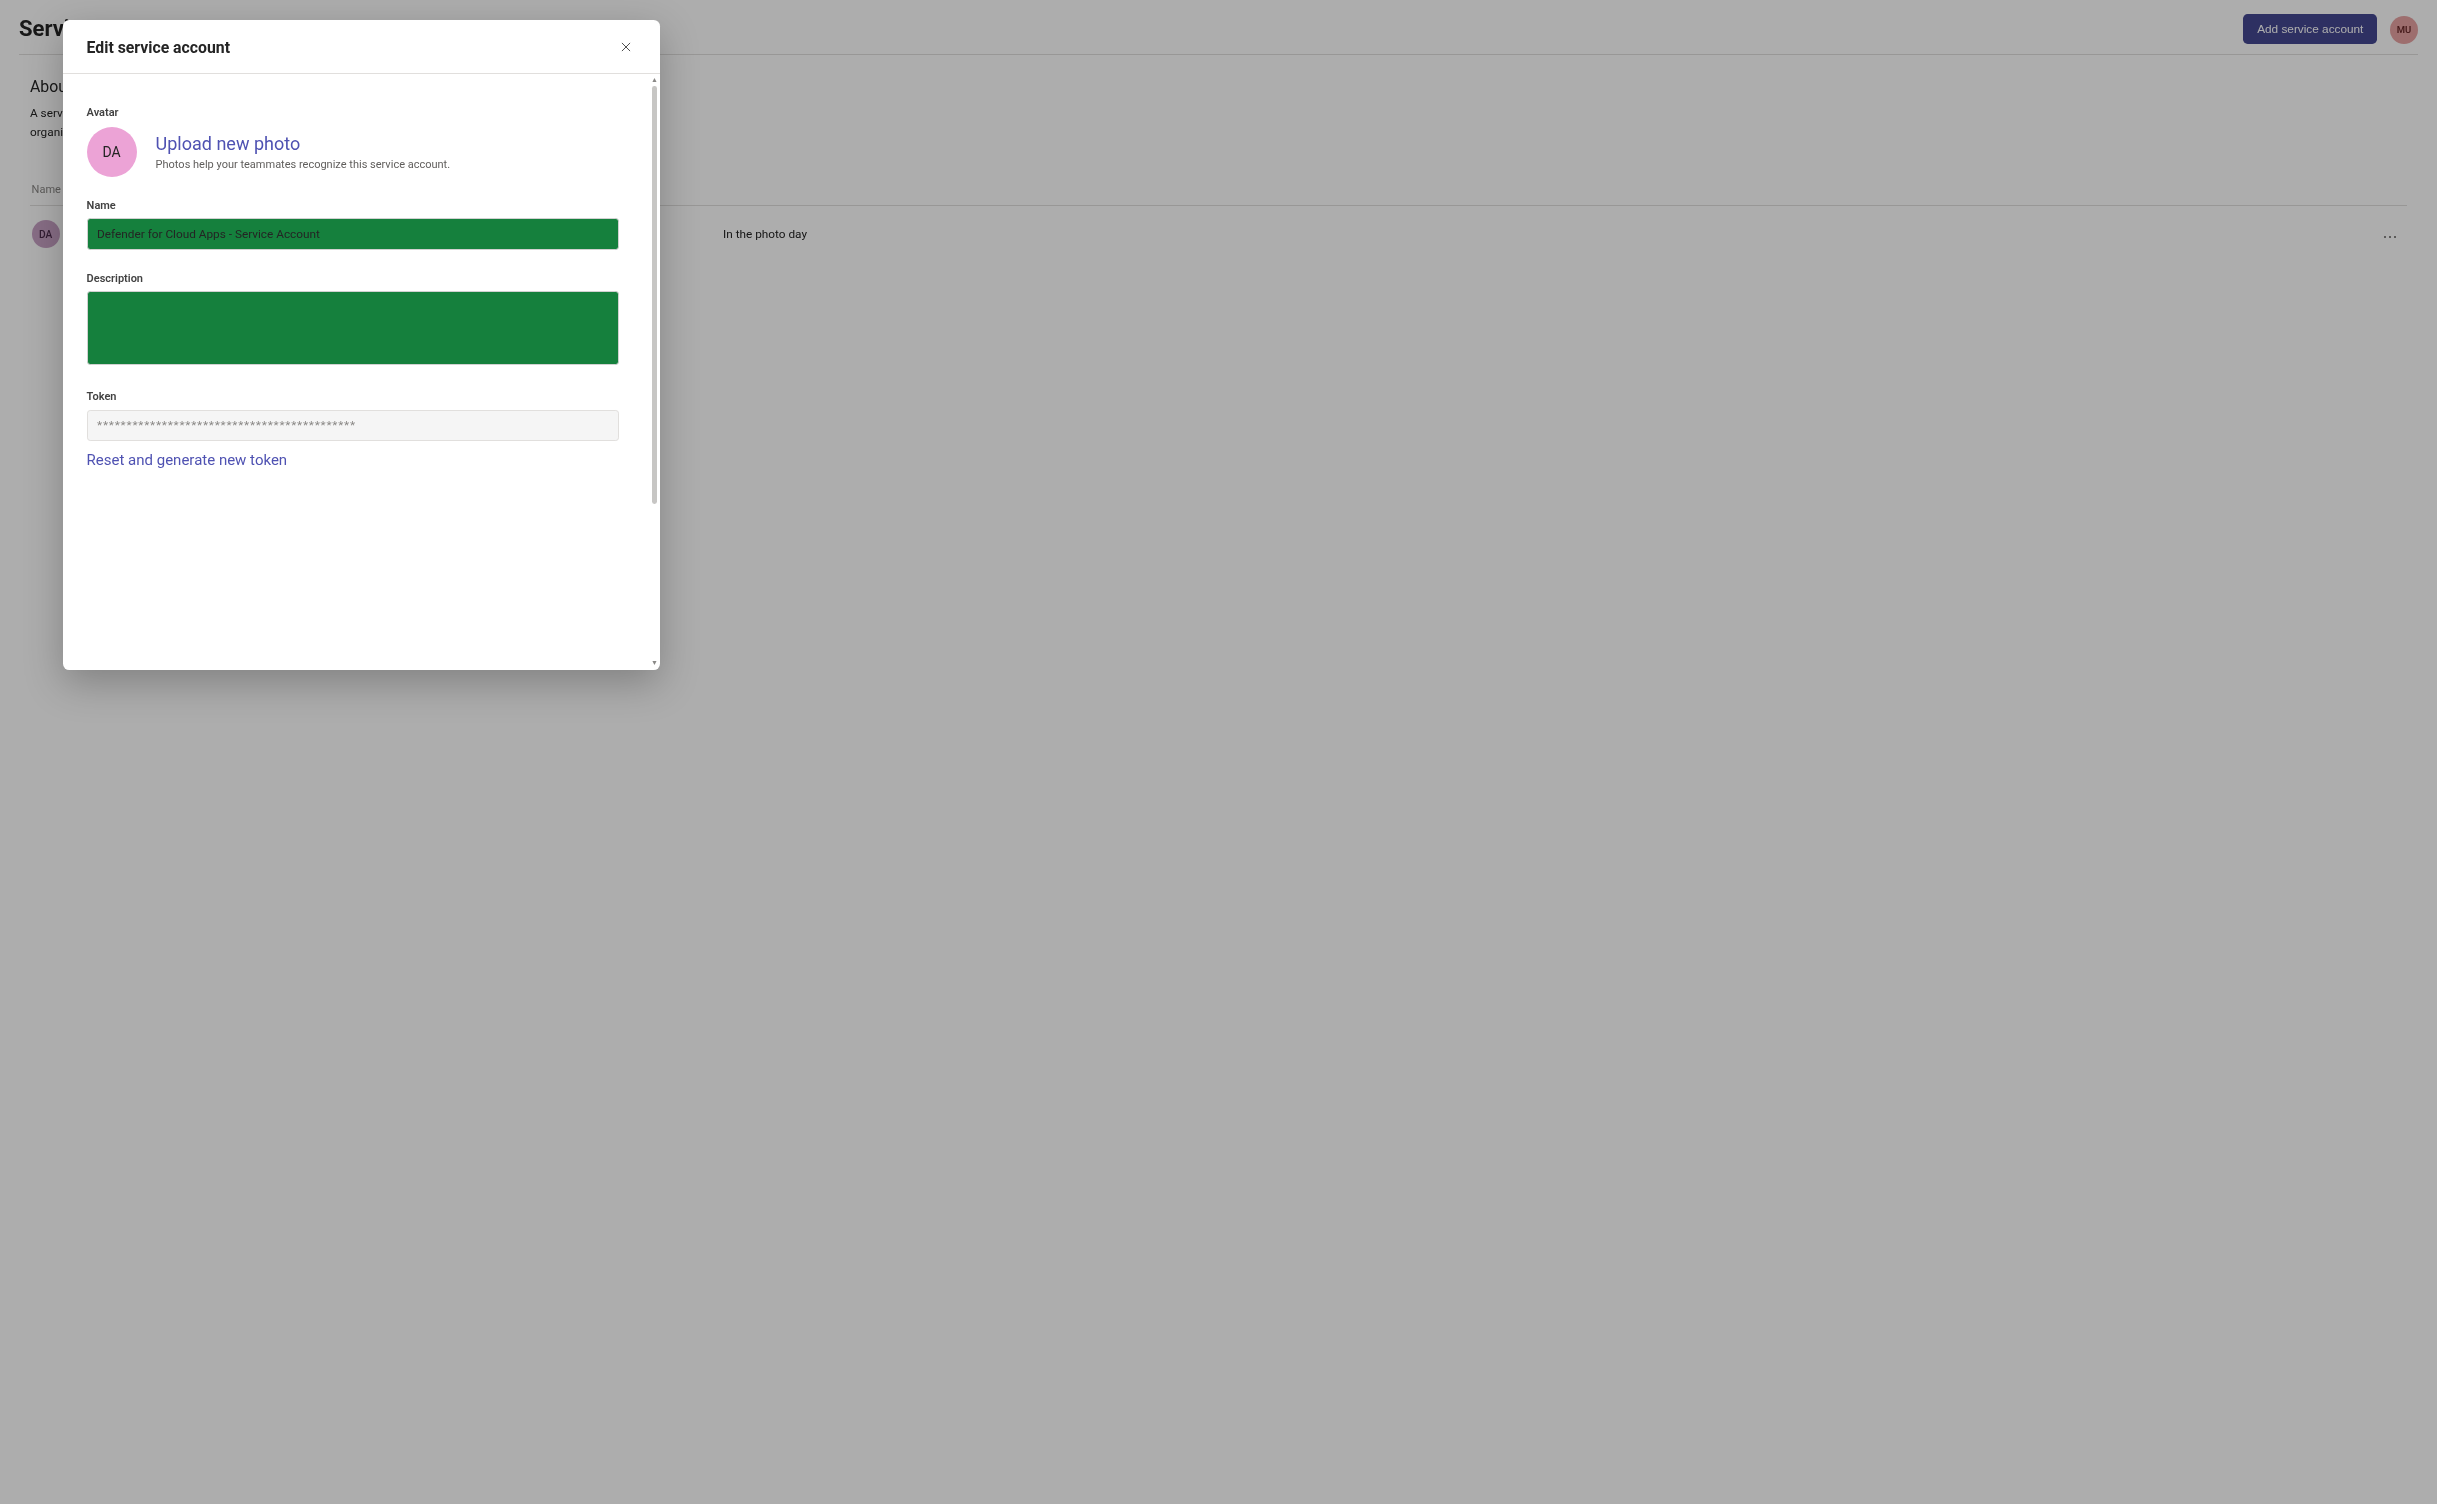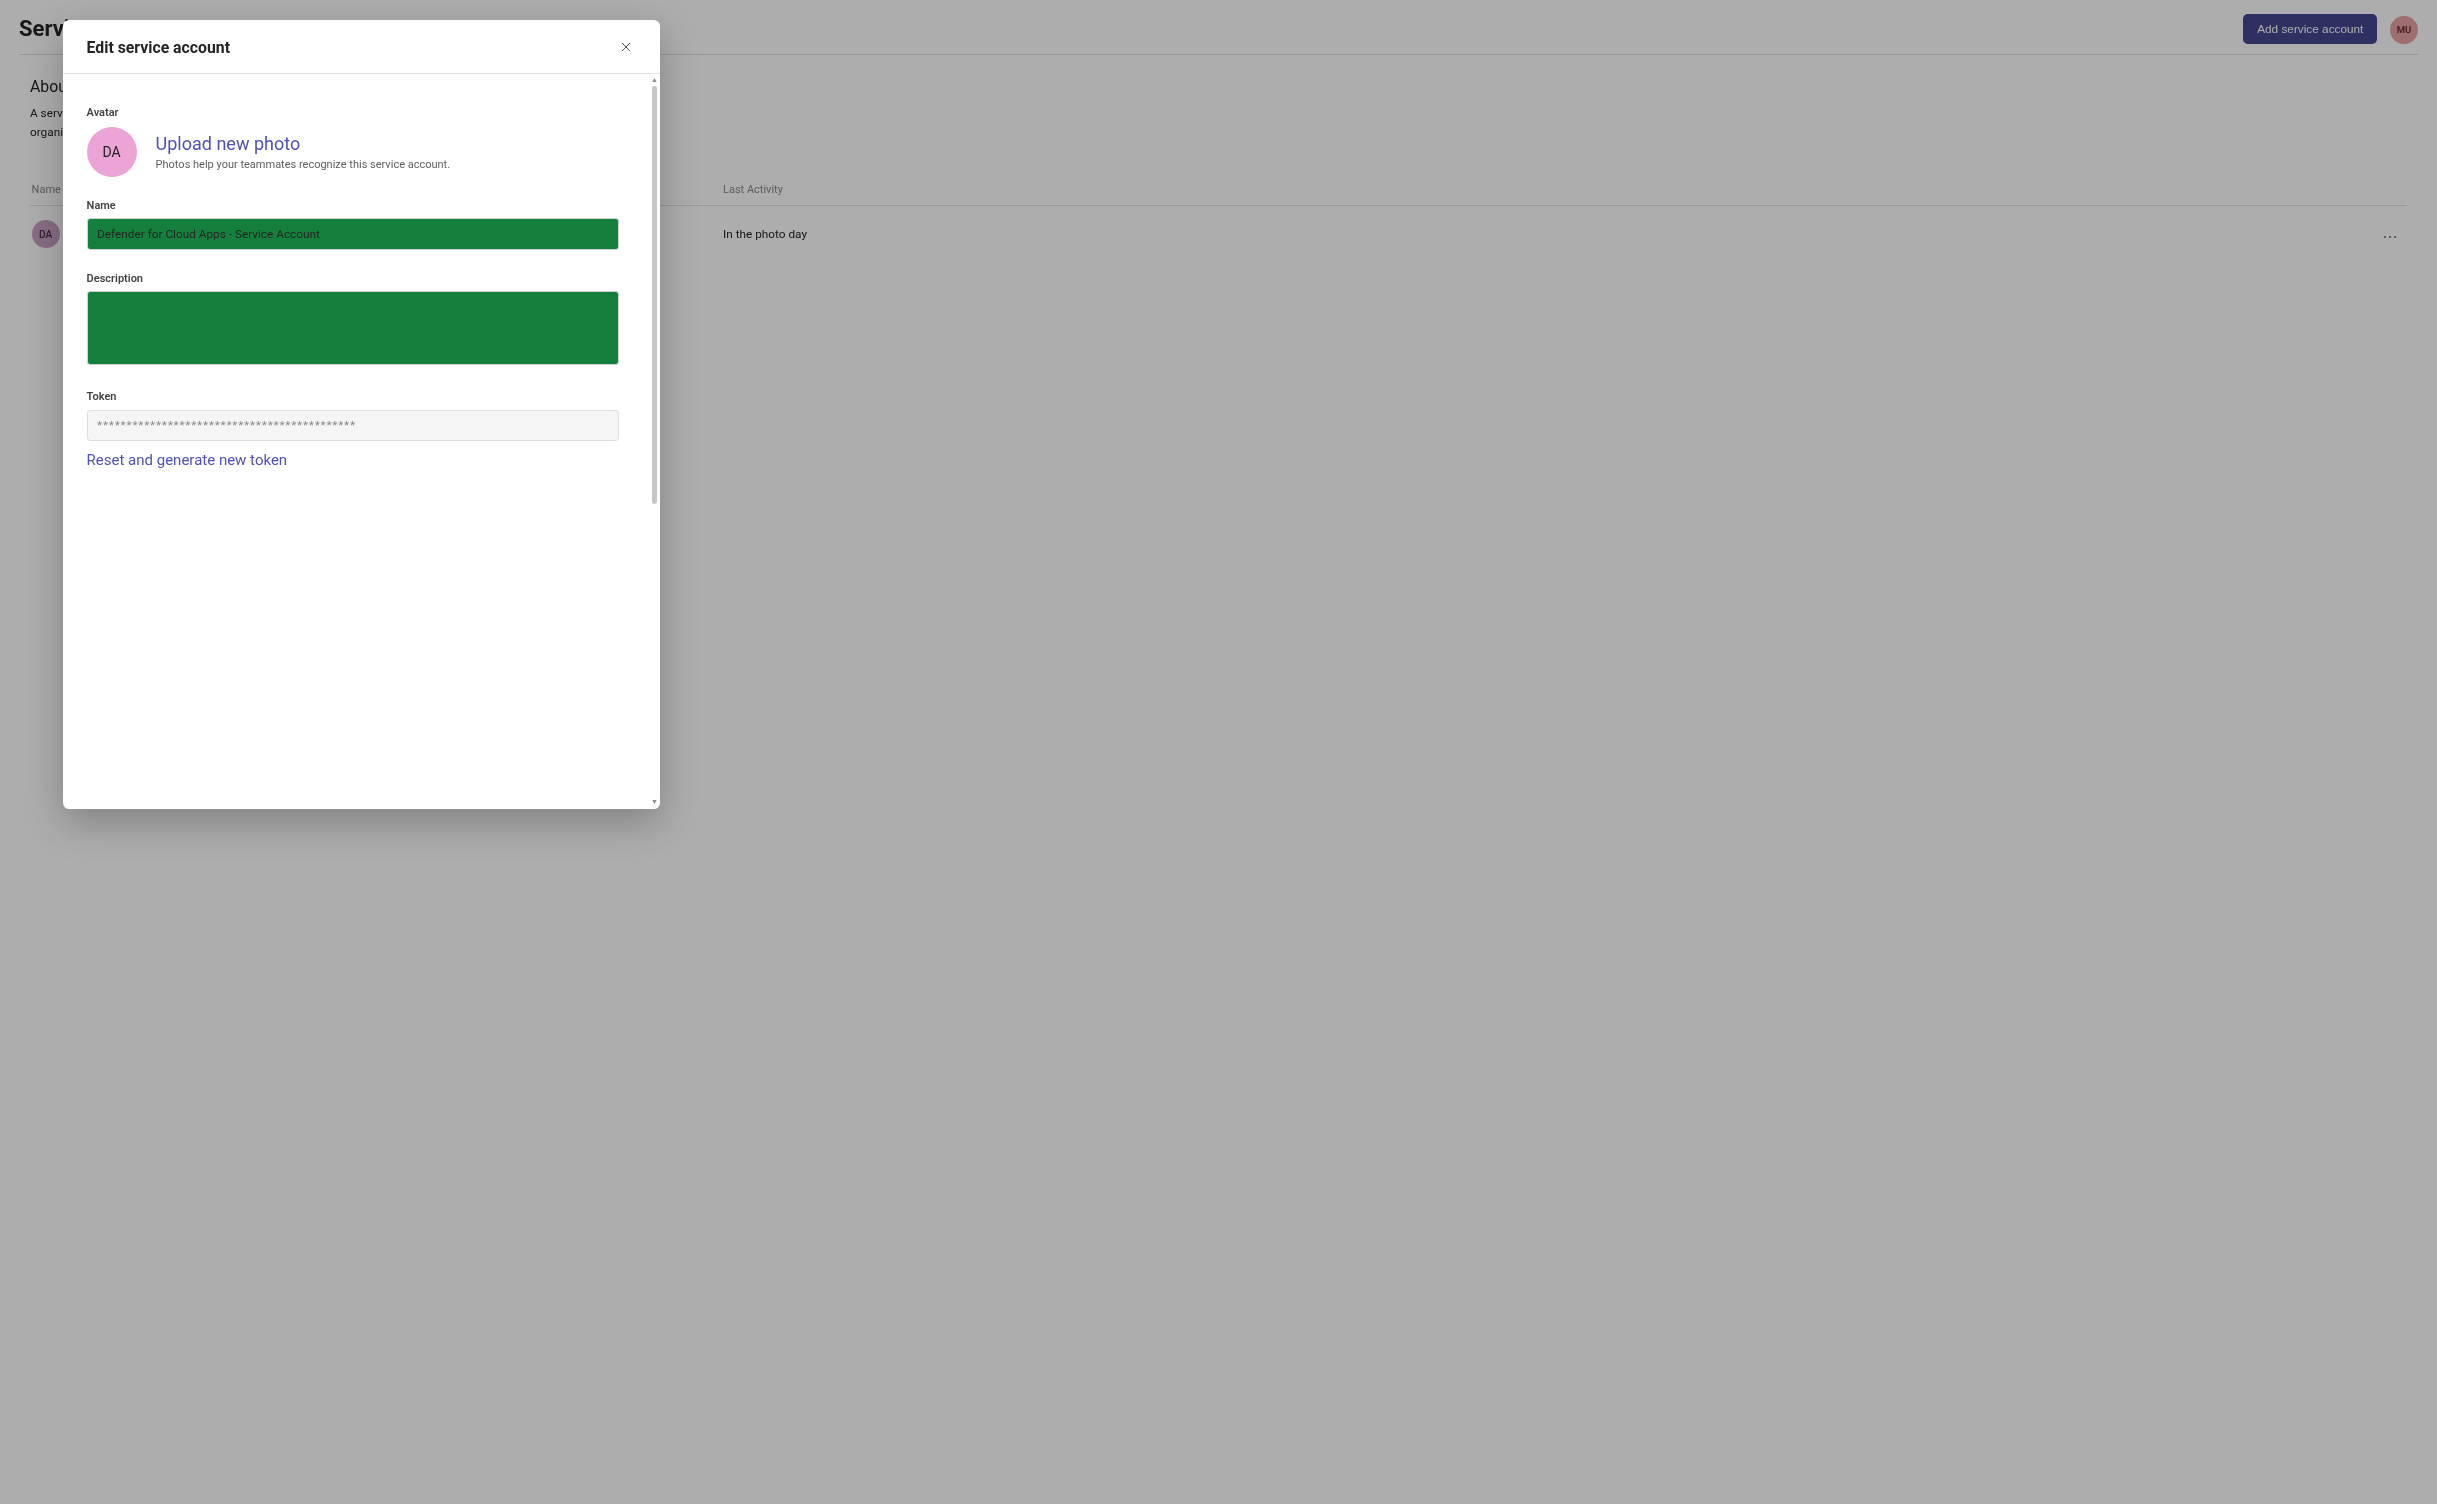--- a/index.html
+++ b/index.html
@@ -124,21 +124,21 @@
     inset: 0;
     background: rgba(0,0,0,0.32);
   }
 
   
   .modal {
     position: absolute;
     top: 19.7px;
     left: 63px;
     width: 597px;
-    height: 789px;
+    height: 650px;
     background: #fff;
     border-radius: 6.3px;
     box-shadow: 0 12.6px 38px rgba(0,0,0,0.25);
     display: flex;
     flex-direction: column;
     overflow: hidden;
   }
   .modal-header {
     display:flex;
     align-items:center;
@@ -311,21 +311,20 @@
     <div class="about-text">
       <span>A service account</span>
       <span style="visibility:hidden">xxxxxxxxxxxxxxxxxxxxxxxxxxxxxxxxxxxxxxxxxxxxxxxxxxxxxxxxxxxxxxxxxxxxxxxxxxxxxxxxxxxxxxxxxxxxxxxxxxxxxxxxxxxxxxxxxxxxxxxxxxxxxxxxxxxxxxxxxxxxxxxxx</span>
       <span>organization. All admins can view active service accounts and</span>
     </div>
   </div>
 
   <div class="table-wrap">
     <div class="table-header">
       <div class="col-name">Name</div>
-      <div class="col-activity">Last Activity</div>
       <div class="col-actions"></div>
     </div>
     <div class="table-row">
       <div class="col-name">
         <div class="row-avatar">DA</div>
       </div>
       <div class="col-activity">In the photo day</div>
       <div class="col-actions">
         <div class="more-icon">
             <span></span>

